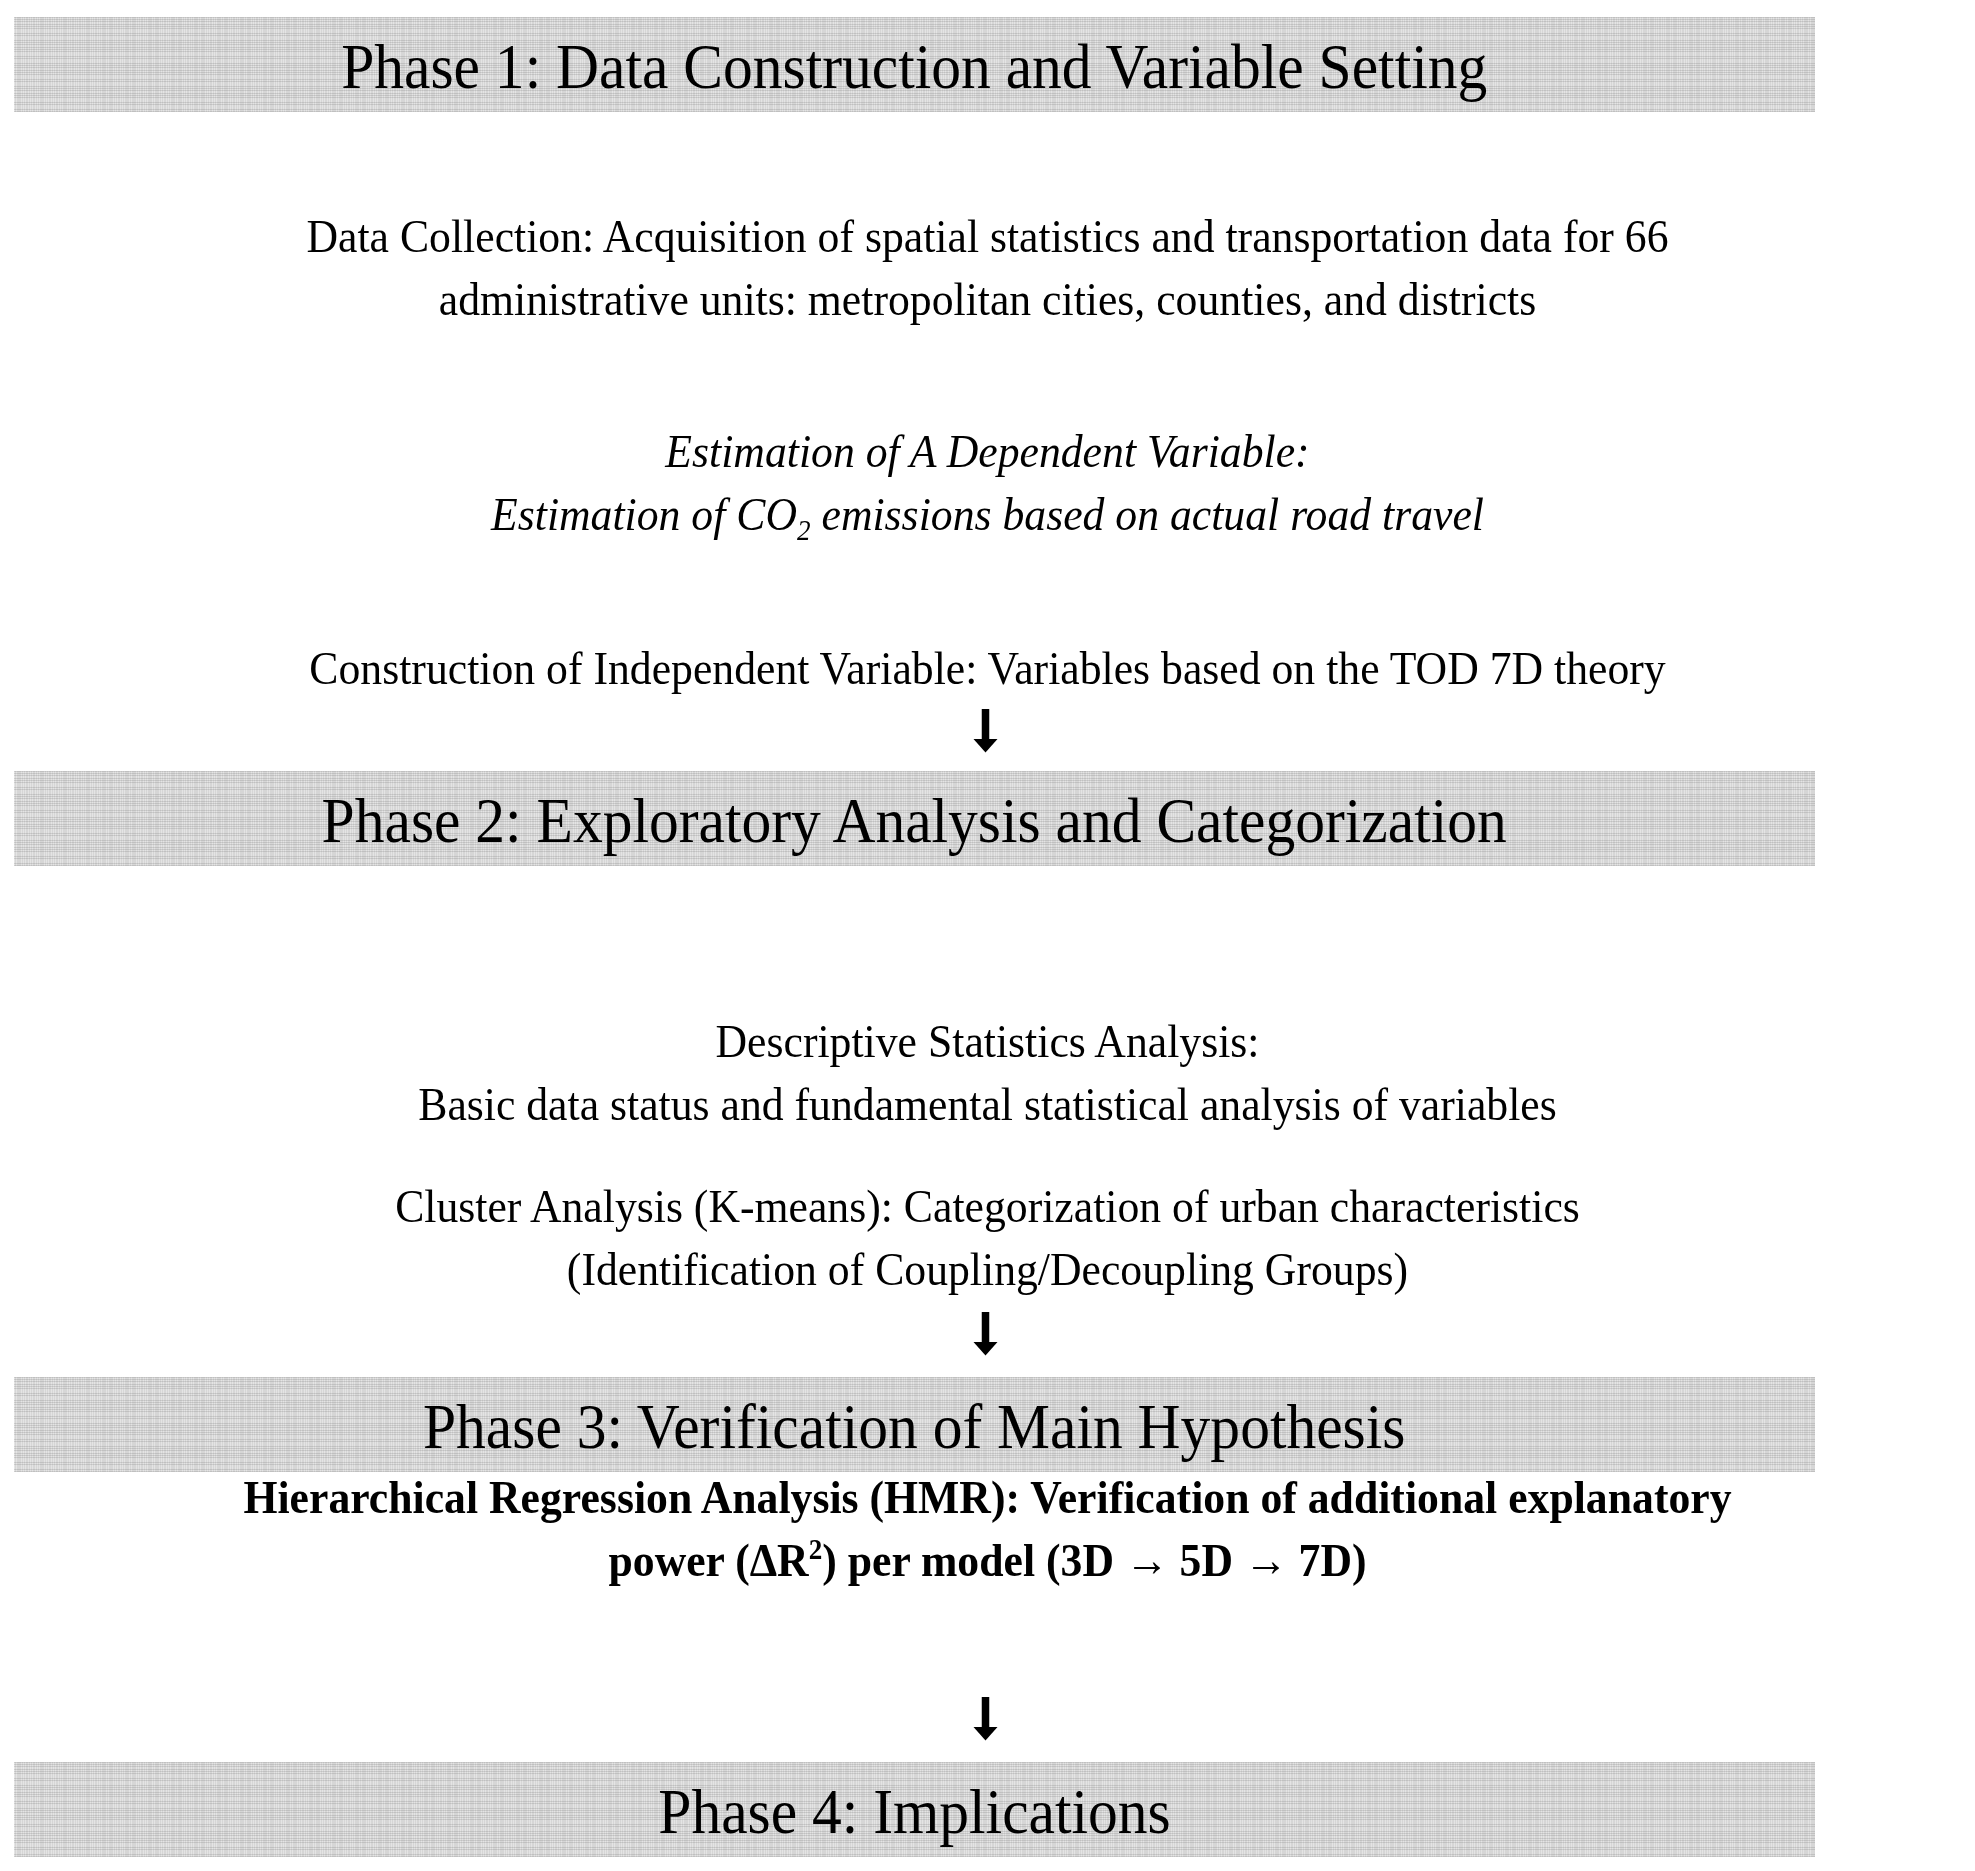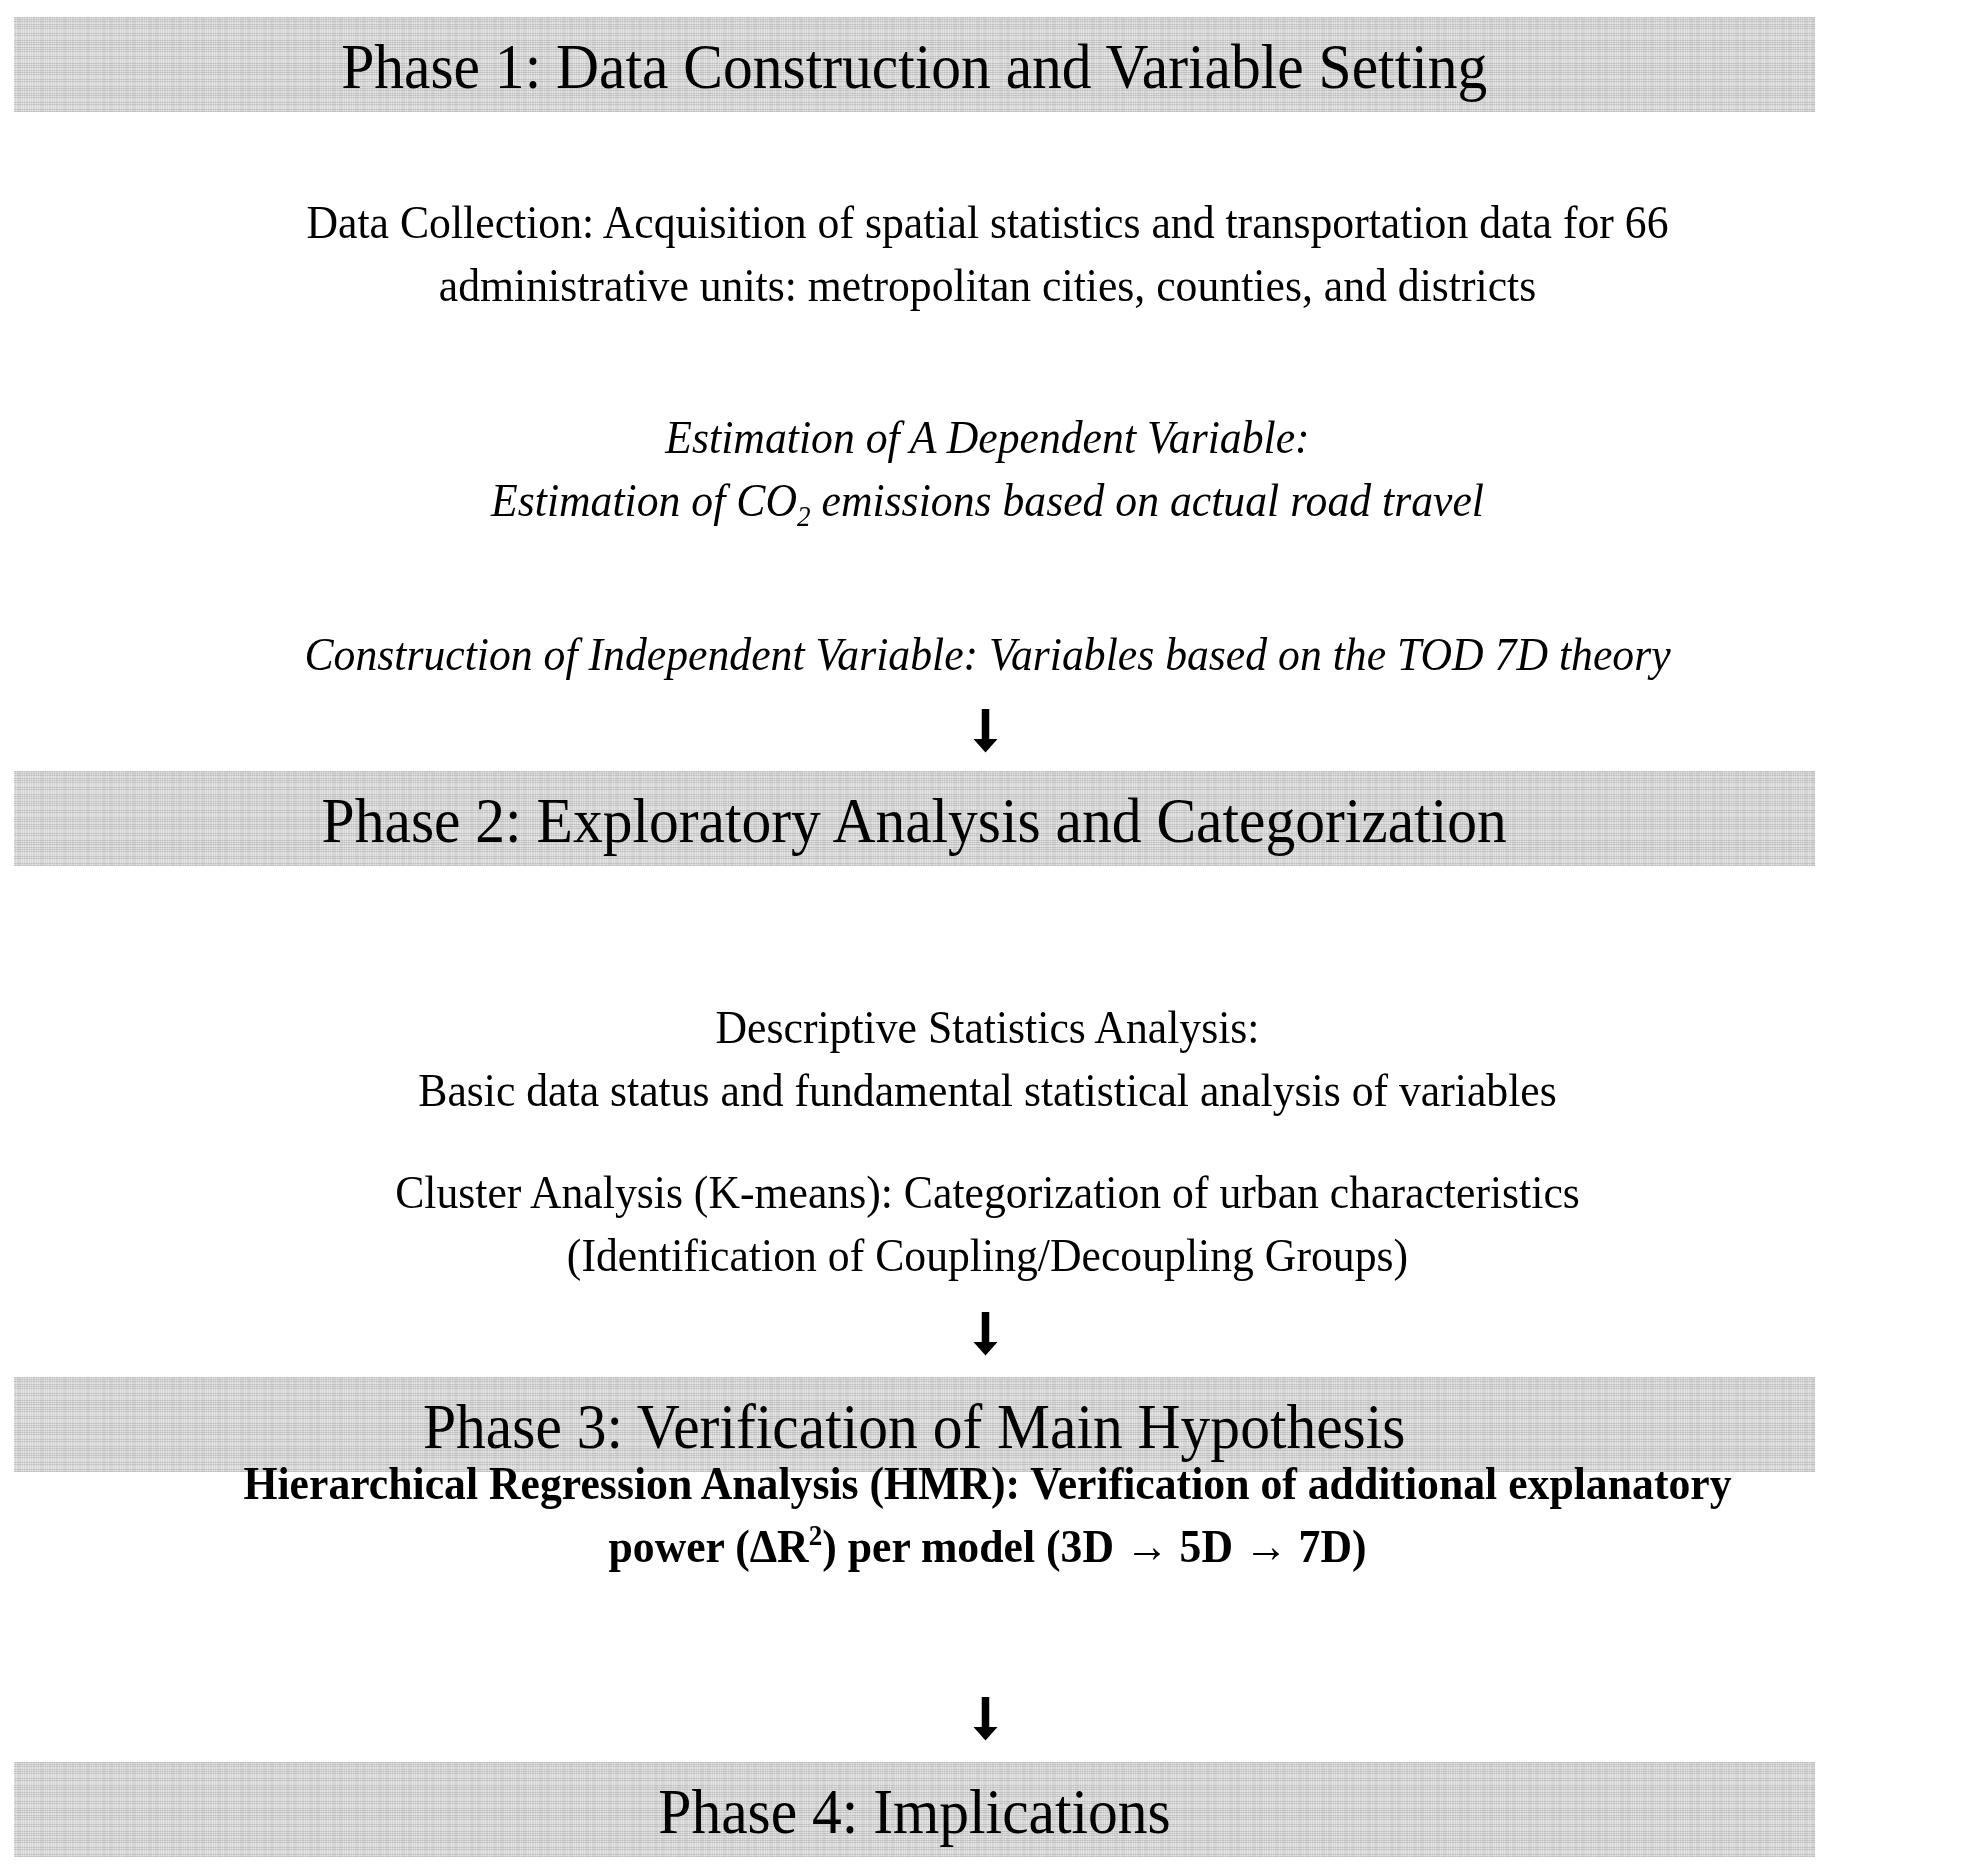--- a/index.html
+++ b/index.html
@@ -37,20 +37,21 @@
     transform-origin: center;
     margin-top: 4.5px;
   }
   .block {
     position: absolute;
     left: 0;
     width: 1975px;
     text-align: center;
     font-size: 47px;
     line-height: 63px;
+    margin-top: 14px;
   }
   .line {
     display: block;
     white-space: nowrap;
     transform: scaleX(0.93);
     transform-origin: center;
   }
   .arrow {
     position: absolute;
     left: 972px;
@@ -72,21 +73,21 @@
 <div class="block" style="top:191px;">
   <span class="line">Data Collection: Acquisition of spatial statistics and transportation data for 66</span>
   <span class="line">administrative units: metropolitan cities, counties, and districts</span>
 </div>
 
 <div class="block" style="top:406px;font-style:italic;">
   <span class="line">Estimation of A Dependent Variable:</span>
   <span class="line"><span>Estimation of CO</span><sub>2</sub><span> emissions based on actual road travel</span></span>
 </div>
 
-<div class="block" style="top:623px;font-style:italic;">
+<div class="block" style="top:623px;">
   <span class="line">Construction of Independent Variable: Variables based on the TOD 7D theory</span>
 </div>
 
 <svg class="arrow" style="top:709px;" viewBox="0 0 36 60">
   <rect x="13" y="0" width="10" height="42" fill="#000"></rect>
   <polygon points="2,40 34,40 18,58" fill="#000"></polygon>
 </svg>
 
 <div class="band" style="top:771px;justify-content:center;">
   <span class="band-title">Phase 2: Exploratory Analysis and Categorization</span>

